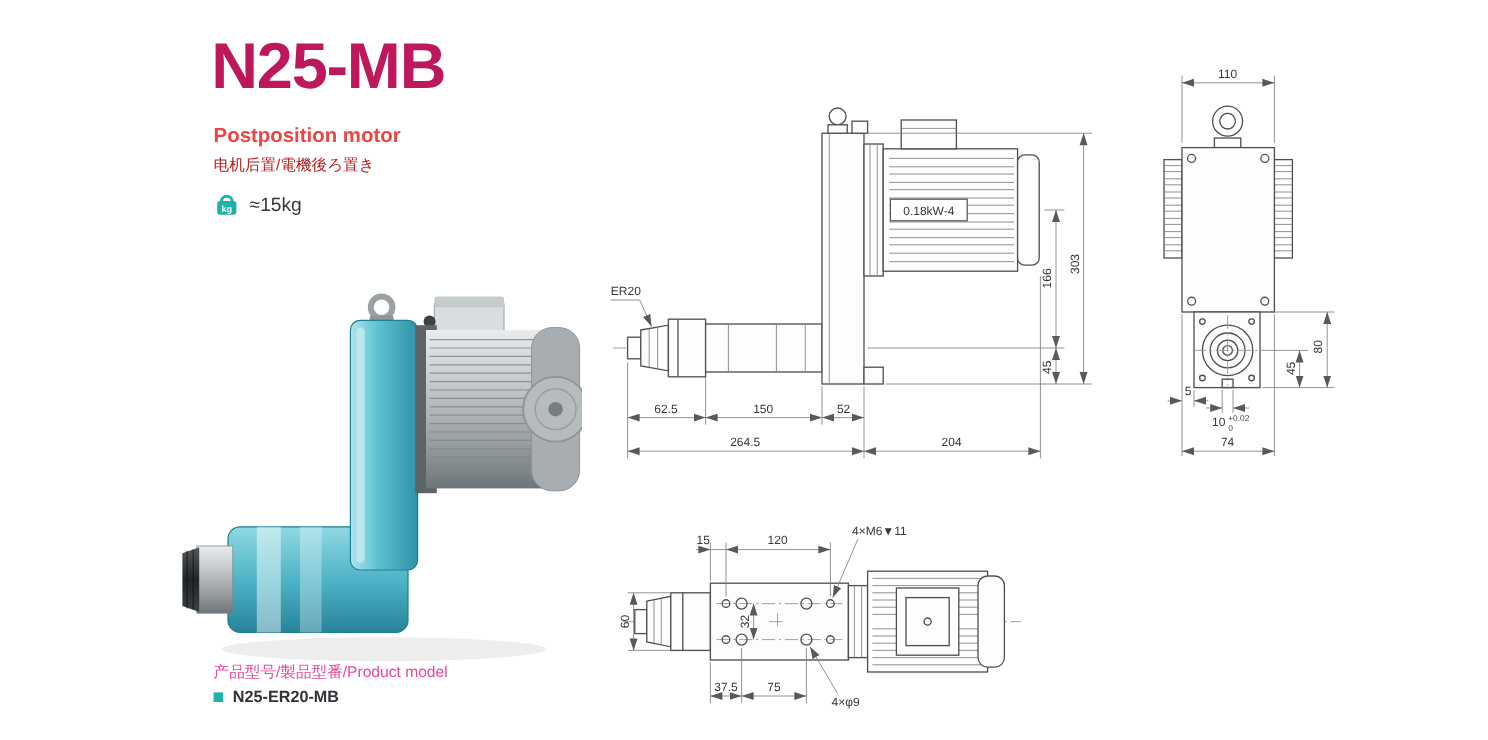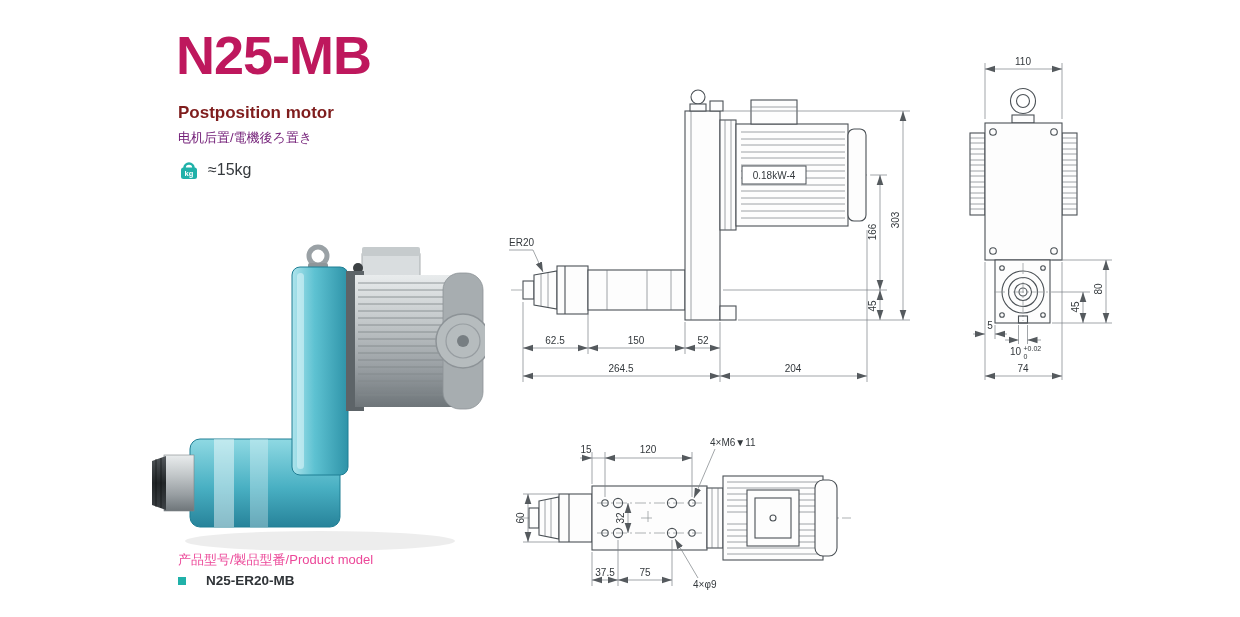--- a/index.html
+++ b/index.html
@@ -2,25 +2,25 @@
 <html><head>
 <meta charset="utf-8">
 <style>
   html,body{margin:0;padding:0;}
   body{
     width:1240px;height:617px;position:relative;overflow:hidden;
     background:#ffffff;font-family:"Liberation Sans",sans-serif;
   }
   .abs{position:absolute;}
   .title{left:176px;top:24px;font-size:54px;font-weight:700;color:#be185d;letter-spacing:-1px;}
-  .subtitle{left:178px;top:103px;font-size:17px;font-weight:700;color:#7f1d1d;}
-  .subtitle-cjk{left:178px;top:129px;font-size:13px;color:#701a75;}
-  .weight-row{left:178px;top:159px;display:flex;align-items:center;gap:8px;font-size:16px;color:#35393d;}
+  .subtitle{left:178px;top:103px;font-size:17px;font-weight:700;color:#ef4444;}
+  .subtitle-cjk{left:178px;top:129px;font-size:13px;color:#b91c1c;}
+  .weight-row{left:178px;top:159px;display:flex;align-items:flex-end;gap:8px;font-size:16px;color:#35393d;}
   .model-label{left:178px;top:551px;font-size:13px;color:#ec4899;}
-  .model-row{left:178px;top:573px;display:flex;align-items:center;gap:20px;font-size:13.5px;font-weight:600;color:#2f3337;text-align:center;}
+  .model-row{left:178px;top:573px;display:flex;align-items:center;gap:8px;font-size:13.5px;font-weight:600;color:#2f3337;text-align:center;}
   .bullet{width:8px;height:8px;background:#20B1A9;flex:0 0 auto;}
   
   .o{fill:#fdfdfd;stroke:#4b5156;stroke-width:1.1;}
   .ln{fill:none;stroke:#4b5156;stroke-width:1.1;}
   .thin{fill:none;stroke:#6d7478;stroke-width:0.65;}
   .cl{fill:none;stroke:#8b9094;stroke-width:0.7;stroke-dasharray:11 3 2 3;}
   .dim{fill:none;stroke:#7a8084;stroke-width:0.7;}
   .dt{font-size:10px;fill:#33383c;font-family:"Liberation Sans",sans-serif;}
   .dts{font-size:7px;fill:#33383c;font-family:"Liberation Sans",sans-serif;}
 </style>

